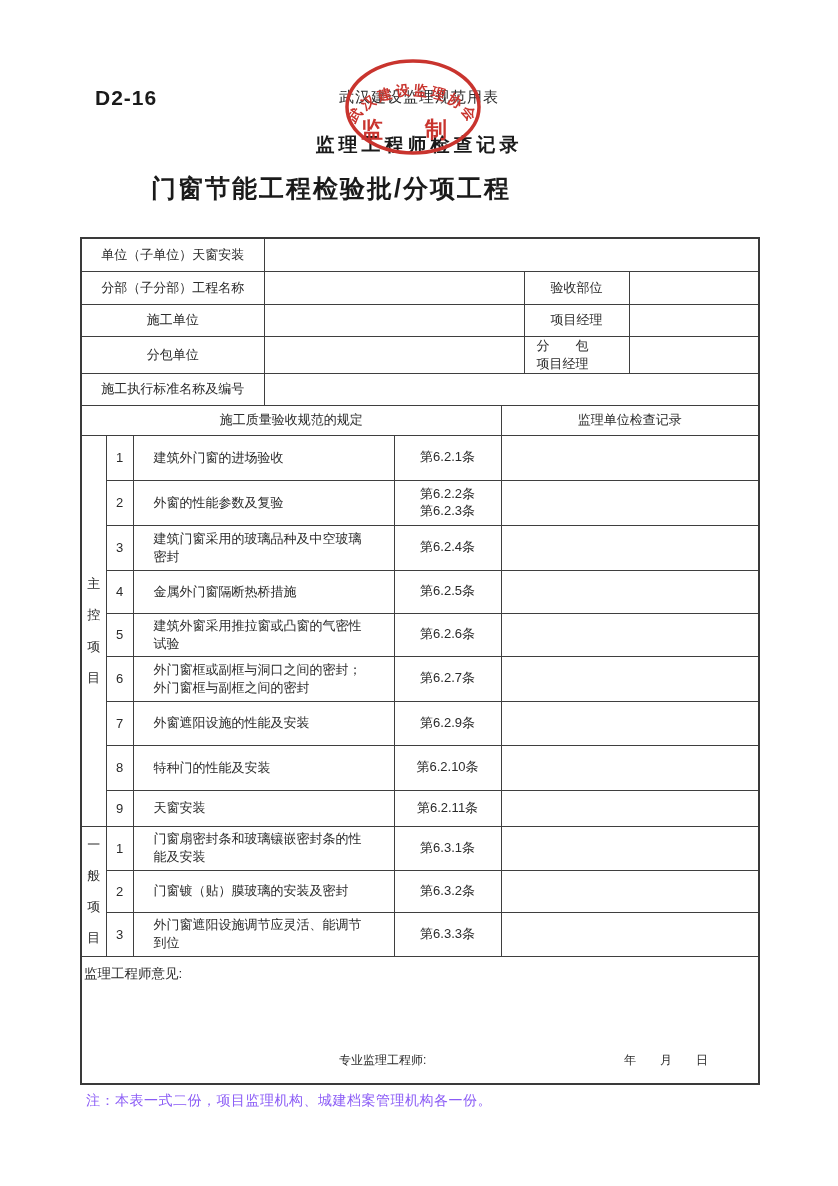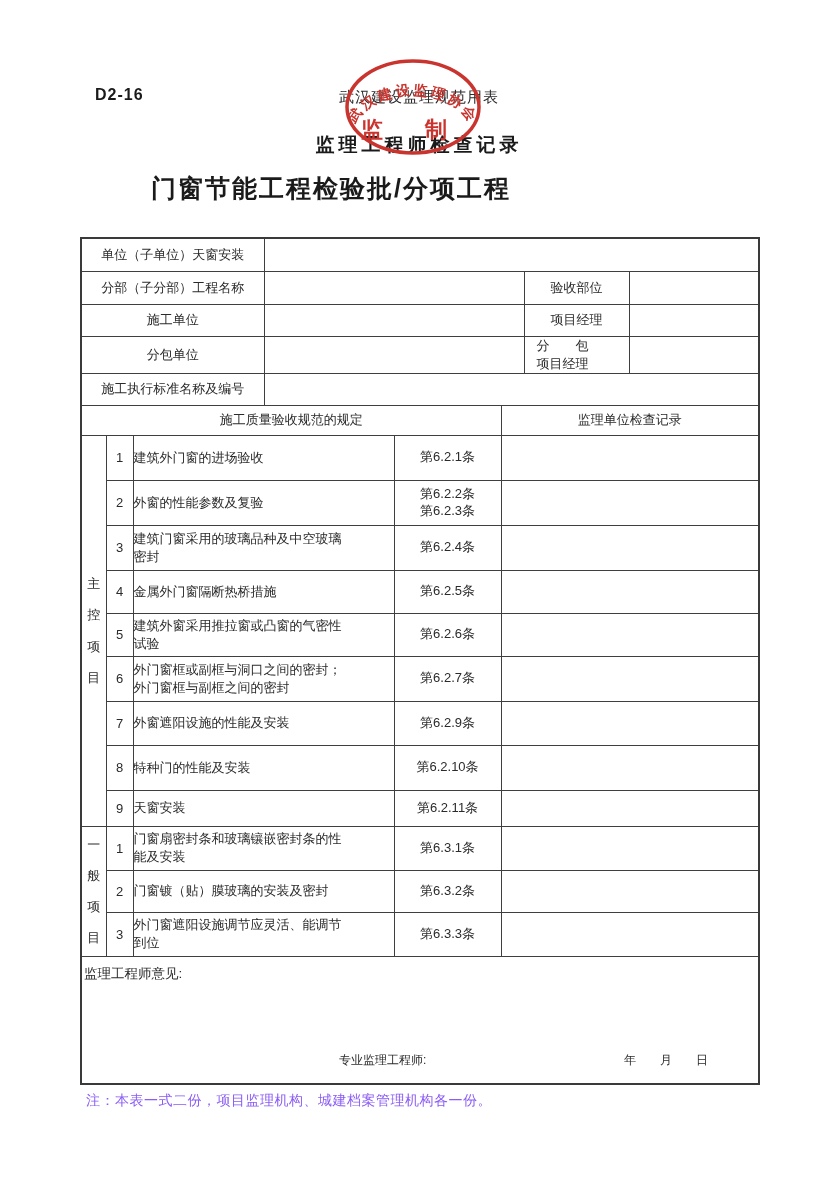--- a/index.html
+++ b/index.html
@@ -4,21 +4,21 @@
 <style>
   * { margin:0; padding:0; box-sizing:border-box; }
   html,body { background:#888; }
   .page {
     position:relative; width:838px; height:1186px; background:#ffffff;
     font-family:"Liberation Sans","DejaVu Sans",sans-serif; color:#222;
     margin:0 auto; overflow:hidden;
   }
   .form-code {
     position:absolute; left:95px; top:86px;
-    font-size:16px; font-weight:bold; letter-spacing:1px; color:#1a1a1a;
+    font-size:21px; font-weight:bold; letter-spacing:1px; color:#1a1a1a;
   }
   .header-caption {
     position:absolute; left:0; top:88px; width:838px; text-align:center;
     font-size:15px; color:#2b2b2b; letter-spacing:1px;
   }
   .stamp {
     position:absolute; left:338px; top:55px; width:150px; height:104px; z-index:5;
   }
   .doc-title {
     position:absolute; left:0; top:132px; width:838px; text-align:center;
@@ -33,21 +33,21 @@
     border-collapse:collapse; table-layout:fixed;
     border:2px solid #3a3a3a;
   }
   table.form td { border:1px solid #3f3f3f; font-size:13px; color:#2b2b2b; vertical-align:middle; }
   td.lbl   { text-align:center; }
   td.lbl2  { text-align:center; }
   td.lbl2l { text-align:left; padding-left:12px; }
   td.val   { }
   td.hdr   { text-align:center; font-size:13.5px; }
   td.num   { text-align:center; }
-  td.item  { text-align:left; padding-left:0; line-height:1.35; }
+  td.item  { text-align:left; padding-left:20px; line-height:1.35; }
   td.clause{ text-align:center; line-height:1.3; }
   td.vlabel{ text-align:center; font-size:14px; line-height:2.4; letter-spacing:0; }
   .preline { white-space:pre-line; }
   td.opinion { vertical-align:top; }
   .opinion-inner { display:flex; flex-direction:column; justify-content:space-between; height:126px; padding:8px 0 14px 0; }
   .opinion-label { padding-left:2px; font-size:13.5px; }
   .sign-row { display:flex; align-items:flex-end; font-size:12px; }
   .signer-label { margin-left:257px; }
   .date-label { margin-left:auto; margin-right:44px; letter-spacing:6px; }
   .note {

